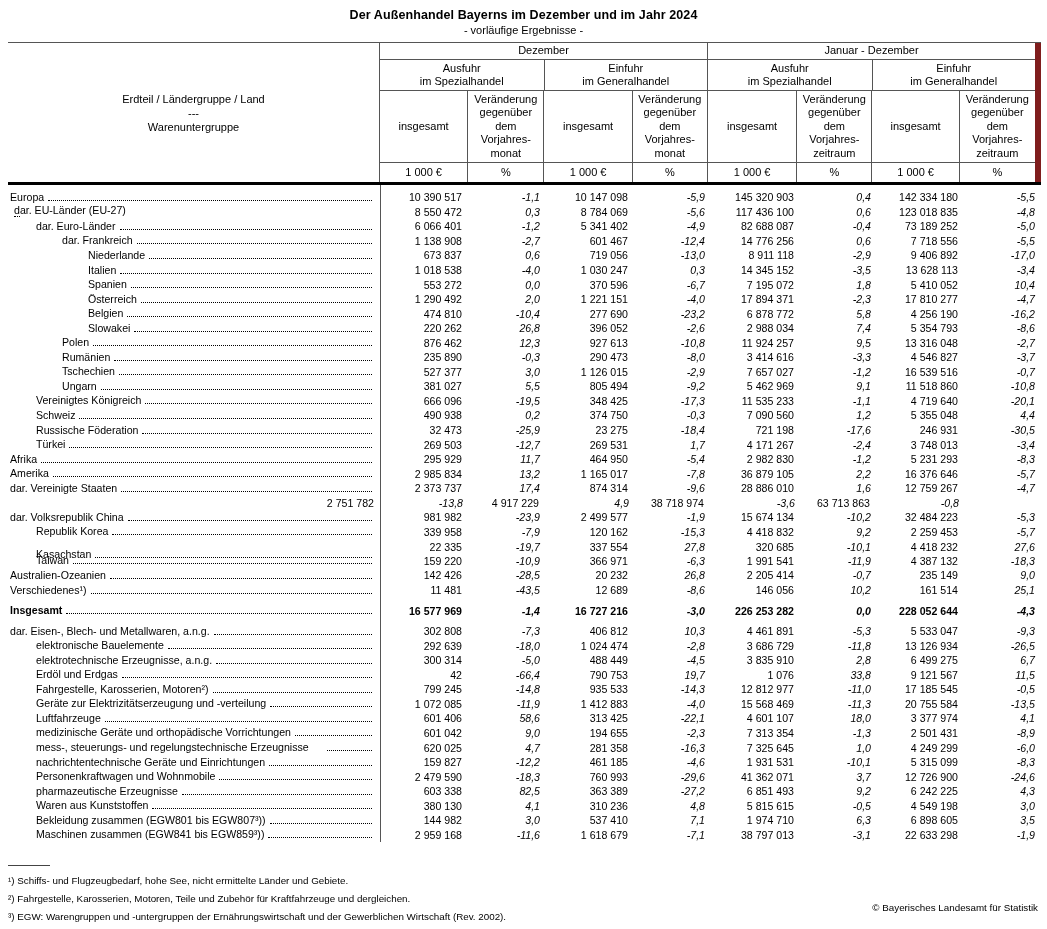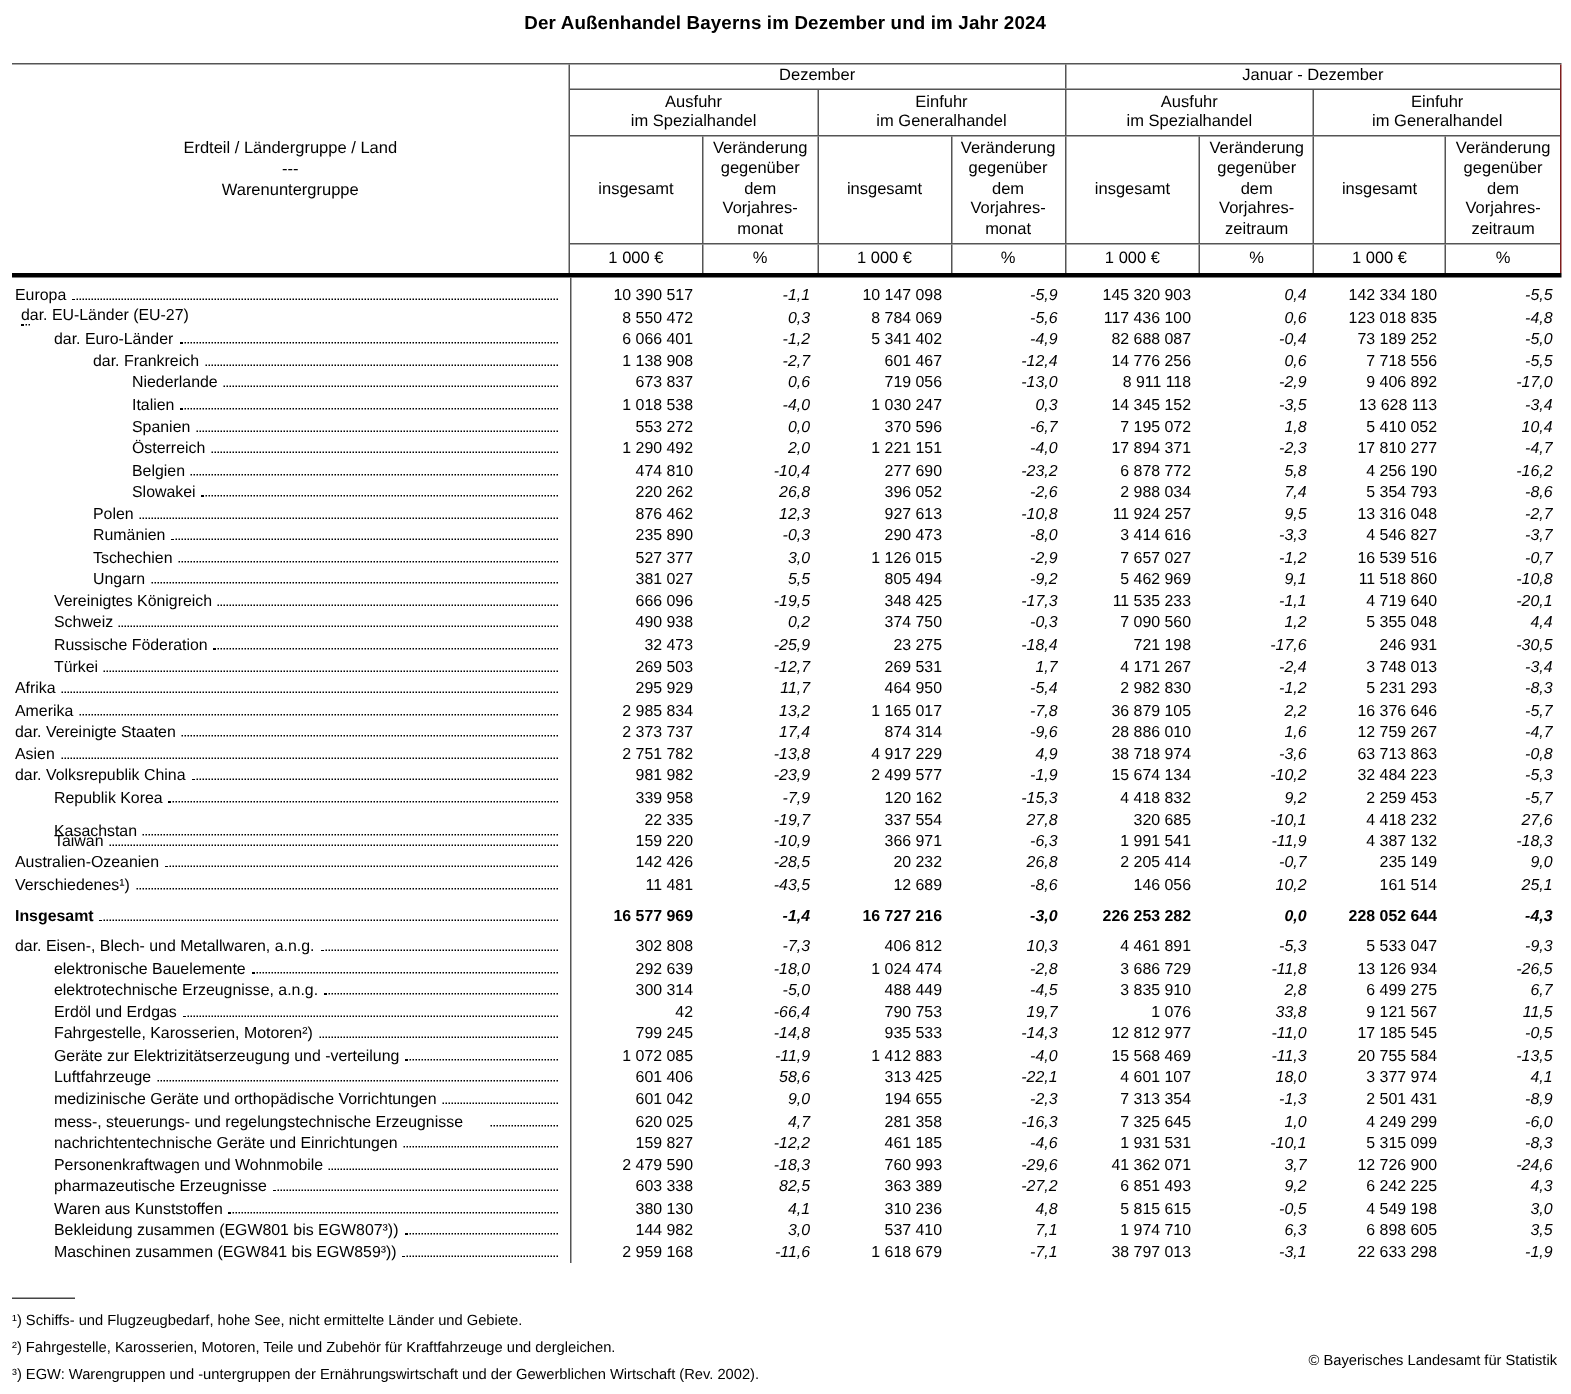--- a/index.html
+++ b/index.html
@@ -9,21 +9,21 @@
   .title { text-align:center; font-weight:bold; font-size:12.5px; padding-top:8px; letter-spacing:0.1px; }
   .subtitle { text-align:center; font-size:11px; margin-top:2px; }
 
   .table { position:absolute; left:8px; top:42px; width:1033px; }
 
   
   .thead { display:flex; border-top:1px solid #555; }
   .stubcell { width:372px; box-sizing:border-box; border-right:1px solid #555;
               display:flex; align-items:center; justify-content:center; text-align:center;
               font-size:11px; white-space:pre-line; line-height:14px; }
-  .hdata { width:661px; box-sizing:border-box; border-right:1px solid #7f1d1d; }
+  .hdata { width:661px; box-sizing:border-box; border-right:6px solid #7f1d1d; }
   .hrow { display:flex; }
   .hrow .hc { box-sizing:border-box; display:flex; align-items:center; justify-content:center;
               text-align:center; font-size:11px; line-height:13.5px; white-space:pre-line; }
   .hrow .hc + .hc { border-left:1px solid #555; }
   .hrowA .hc { height:16px; }
   .hrowB .hc { height:30px; }
   .hrowC .hc { height:71px; }
   .hrowD .hc { height:19px; }
   .hrowA, .hrowB, .hrowC { border-bottom:1px solid #555; }
   .thick { height:3px; background:#000; }
@@ -48,20 +48,21 @@
   .fnsep { width:42px; border-top:1px solid #444; margin:7px 0 6px 8px; }
   .footnotes { margin-left:8px; font-size:9.8px; }
   .footnote { line-height:18px; }
   .copyright { position:absolute; right:9px; bottom:16px; font-size:9.8px; }
 </style>
 </head>
 <body>
 
 <div class="page">
   <div class="title">Der Außenhandel Bayerns im Dezember und im Jahr 2024</div>
+  <div class="subtitle">- vorläufige Ergebnisse -</div>
 
   <div class="table">
     <div class="thead">
       <div class="stubcell">Erdteil / Ländergruppe / Land
 ---
 Warenuntergruppe</div>
       <div class="hdata">
         <div class="hrow hrowA" id="hrowA">
             <div class="hc" style="width: 330px;">Dezember</div>
             <div class="hc" style="width: 331px;">Januar - Dezember</div>
@@ -407,24 +408,20 @@
             <div class="c num">2 373 737</div>
             <div class="c pct">17,4</div>
             <div class="c num">874 314</div>
             <div class="c pct">-9,6</div>
             <div class="c num">28 886 010</div>
             <div class="c pct">1,6</div>
             <div class="c num">12 759 267</div>
             <div class="c pct">-4,7</div>
           </div>
           <div class="trow">
-            <div class="c label" style="padding-left: 2px;">
-              <span class="labtext">Asien</span>
-              <span class="leader"></span>
-            </div>
             <div class="c num">2 751 782</div>
             <div class="c pct">-13,8</div>
             <div class="c num">4 917 229</div>
             <div class="c pct">4,9</div>
             <div class="c num">38 718 974</div>
             <div class="c pct">-3,6</div>
             <div class="c num">63 713 863</div>
             <div class="c pct">-0,8</div>
           </div>
           <div class="trow">

